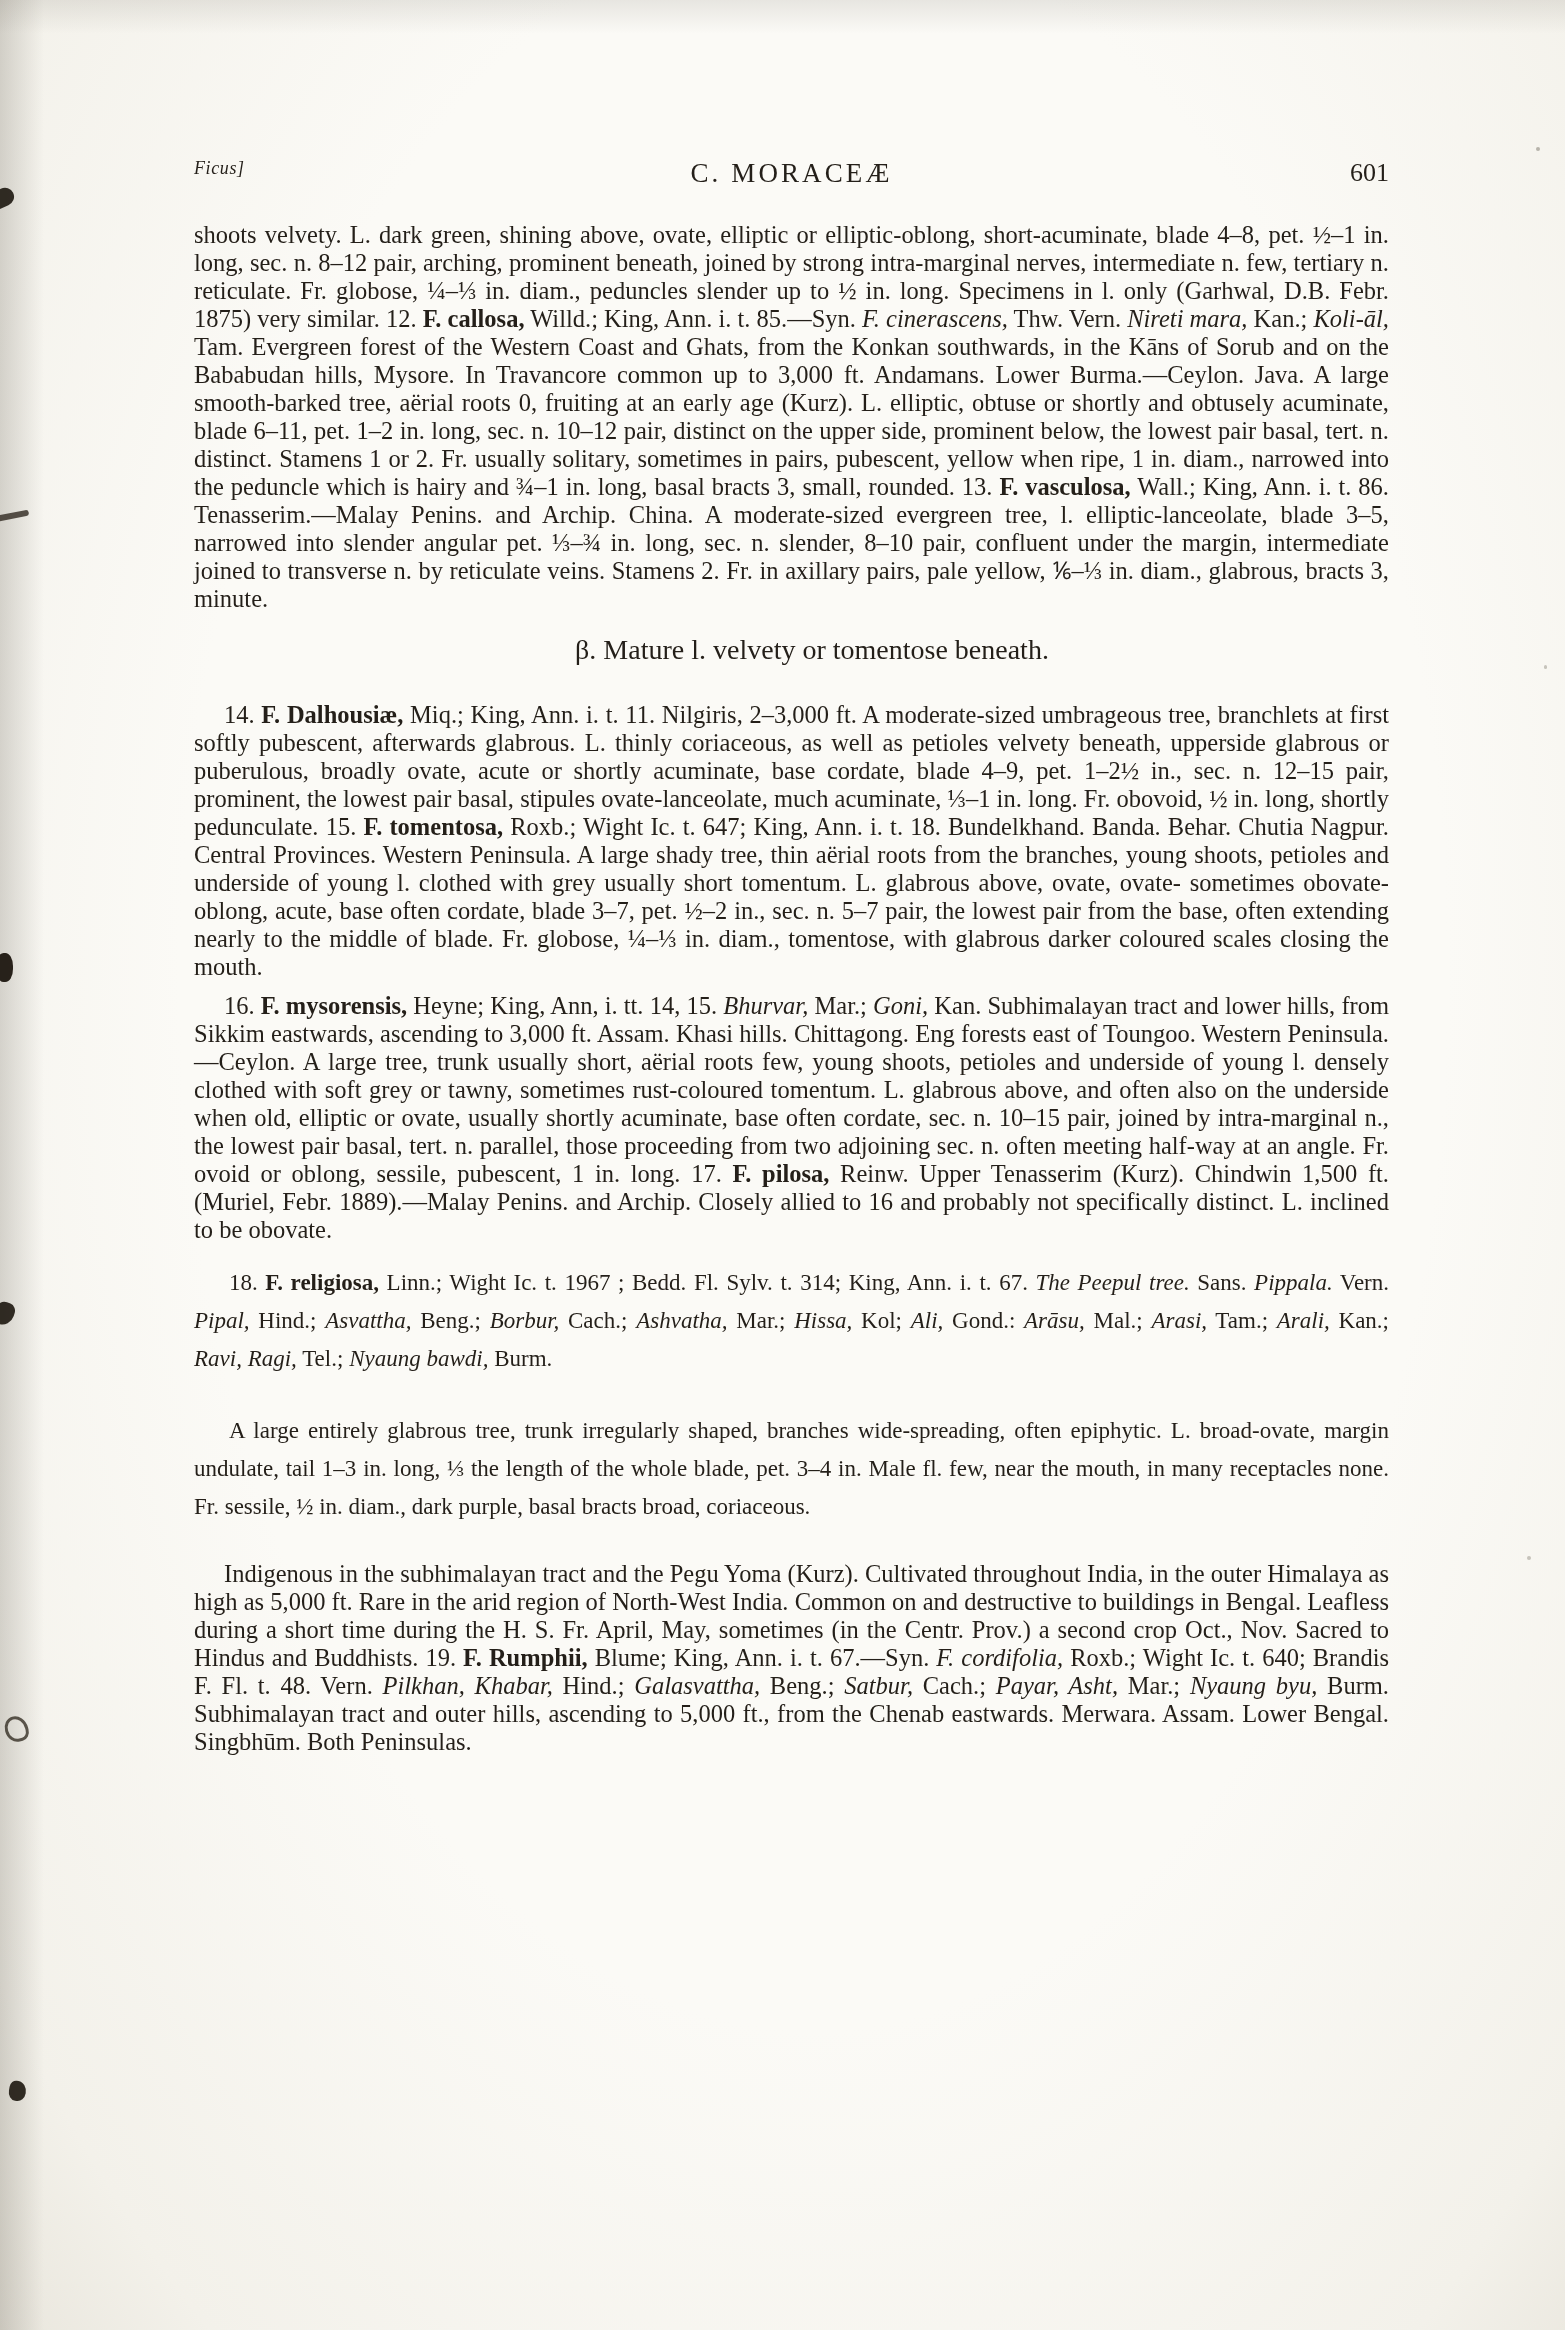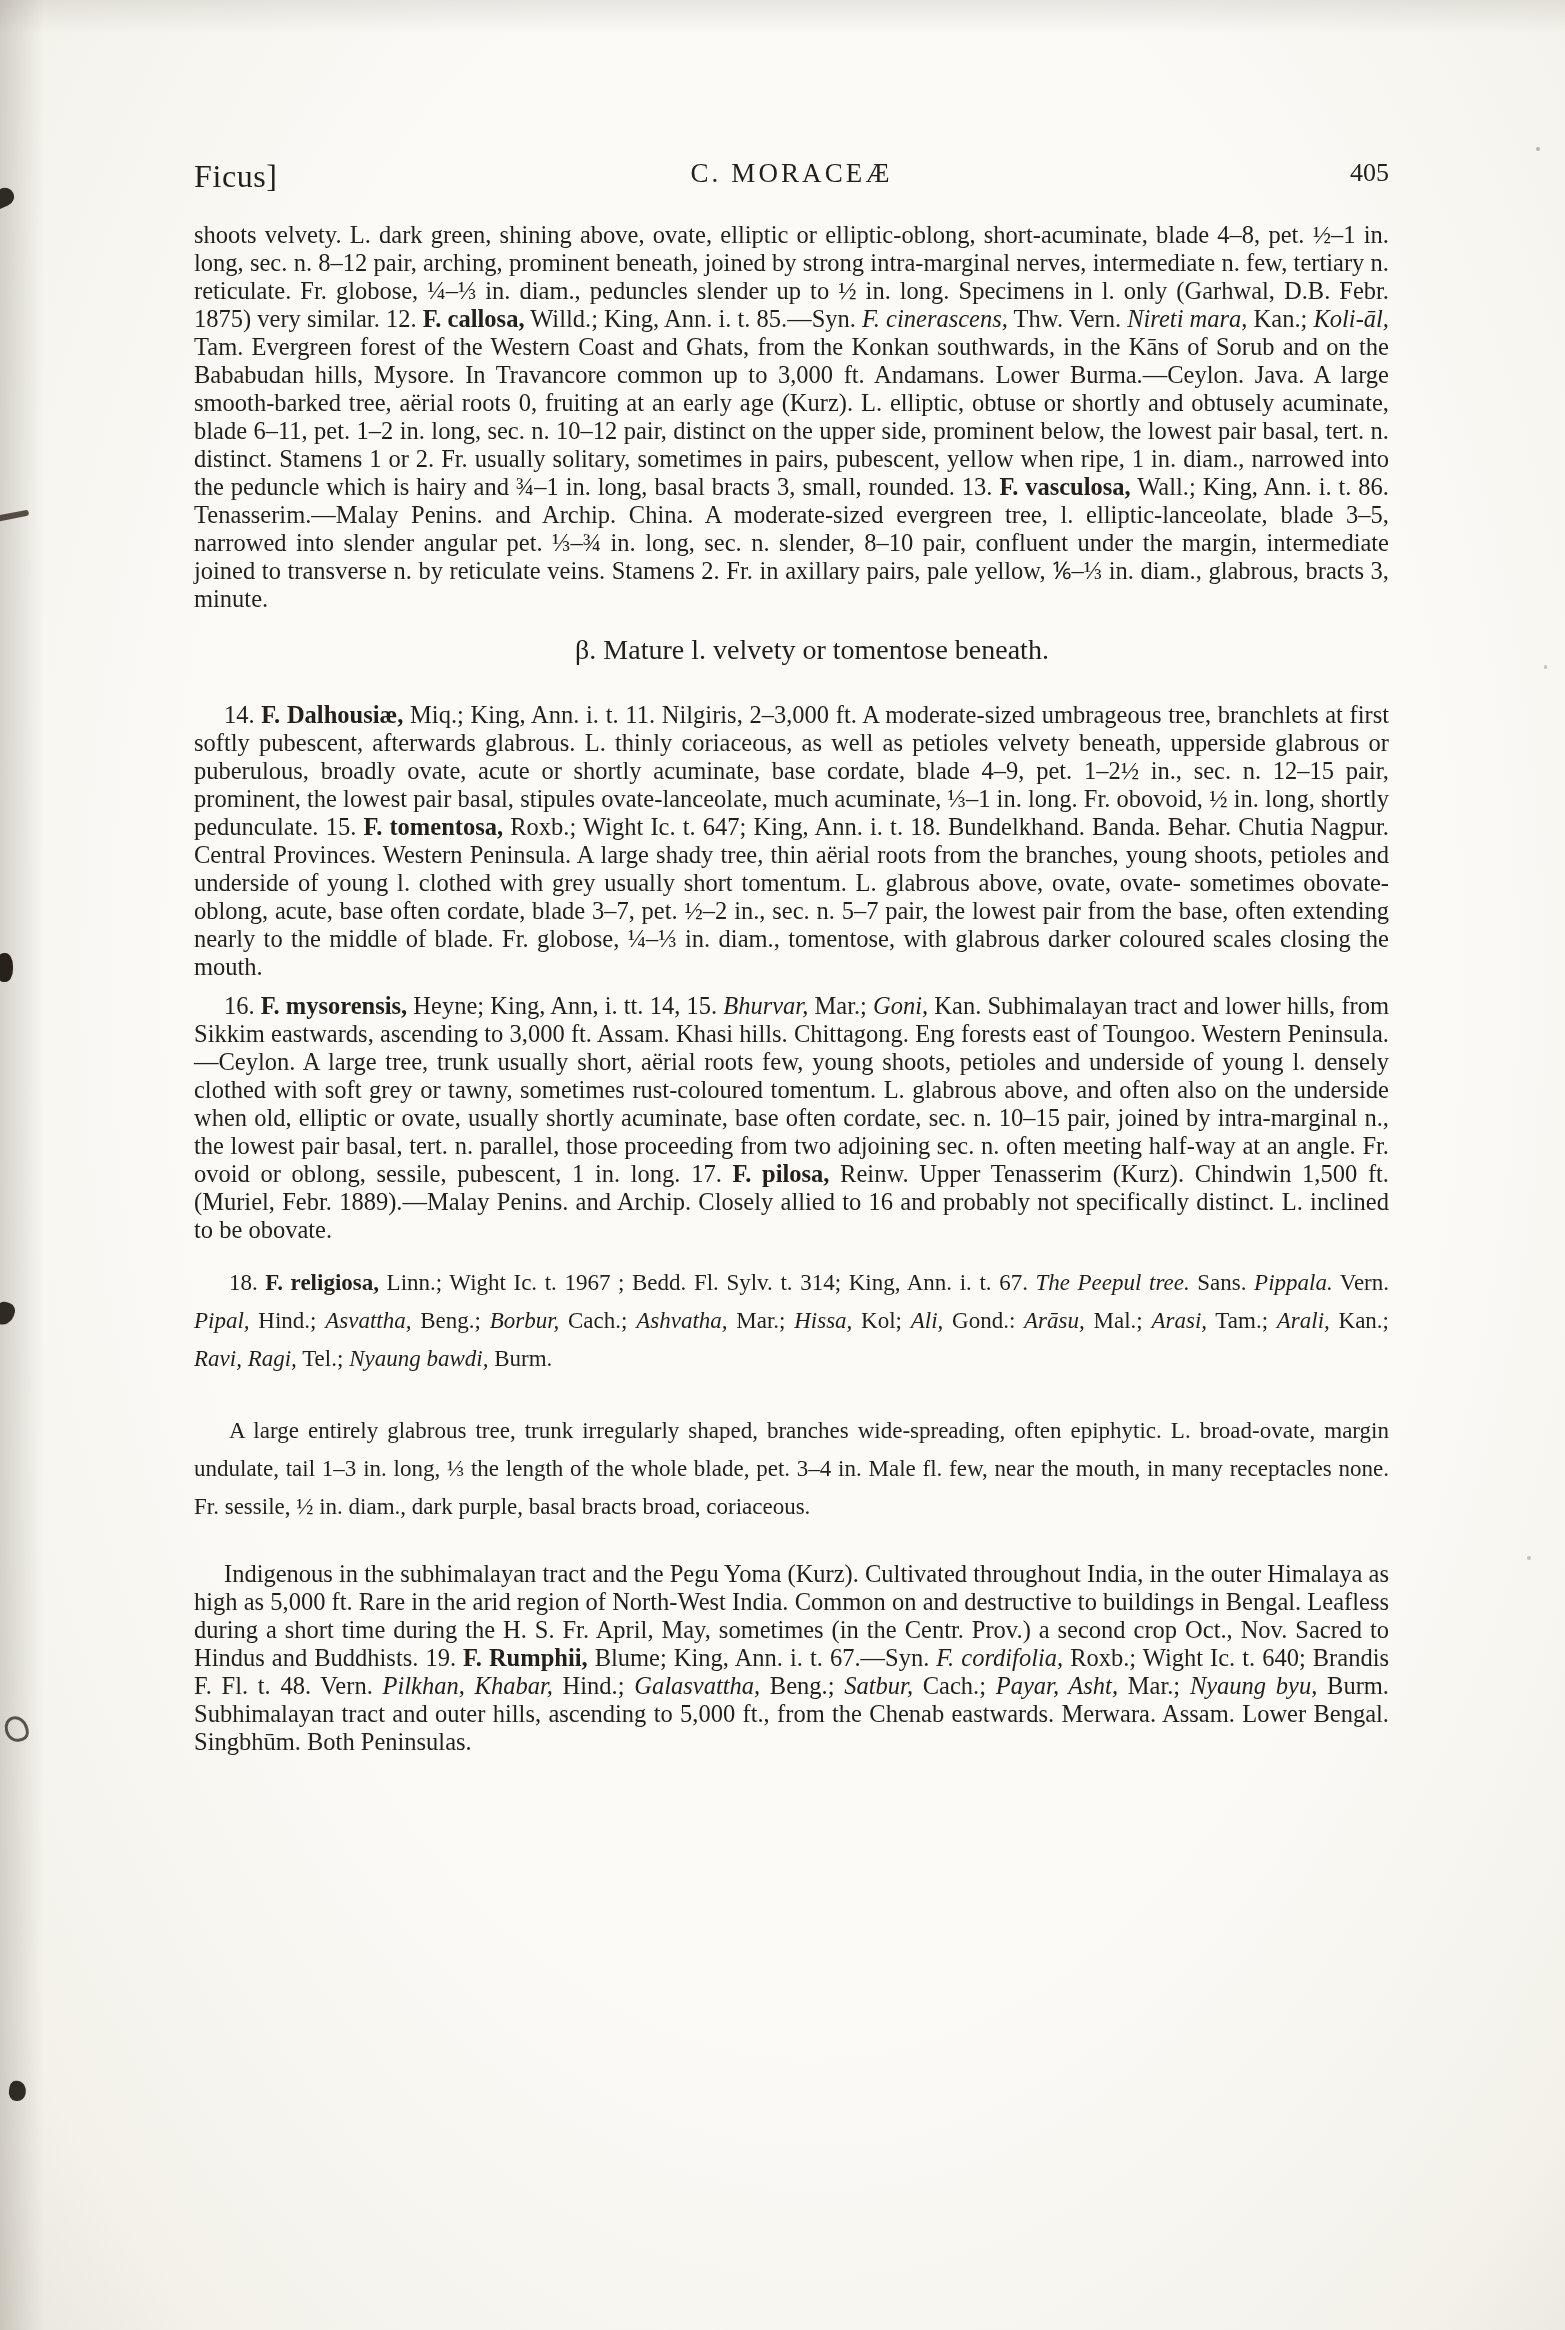--- a/index.html
+++ b/index.html
@@ -35,21 +35,21 @@
   .a6 { left: 8.8px; top: 2081px; width: 17px; height: 20px; border-radius: 40% 60% 50% 50%; transform: rotate(10deg); opacity: .9; }
   .speck { position: absolute; background: #6a6457; border-radius: 50%; }
   .s1 { right: 25px; top: 147px;  width: 4.4px; height: 4.4px; opacity: .45; }
   .s2 { right: 17.6px; top: 665px; width: 3.8px; height: 3.8px; opacity: .35; }
   .s3 { right: 34px; top: 1556px; width: 3.8px; height: 3.8px; opacity: .35; }
 
   
   .running-head {
     position: absolute; left: 194px; top: 158px; width: 1195px; height: 38px;
   }
-  .head-left  { position: absolute; left: 0;  top: 0; font-size: 32px; letter-spacing: 0.6px; }
+  .head-left  { position: absolute; left: 0;  top: 0; font-style: italic; font-size: 18px; letter-spacing: 0.6px; }
   .head-center{ position: absolute; left: 0; right: 0; top: 0; text-align: center; font-size: 27px; letter-spacing: 3.1px; }
   .head-right { position: absolute; right: 0; top: 0; font-size: 26px; }
 
   
   .text-column {
     position: absolute; left: 194px; top: 221px; width: 1195px;
     text-align: justify;
     text-rendering: optimizeLegibility;
   }
   p { margin: 0; }
@@ -78,21 +78,21 @@
 <div class="artifact a4"></div>
 <div class="artifact a5"></div>
 <div class="artifact a6"></div>
 <div class="speck s1"></div>
 <div class="speck s2"></div>
 <div class="speck s3"></div>
 
 <header class="running-head">
   <span class="head-left">Ficus]</span>
   <span class="head-center">C. MORACEÆ</span>
-  <span class="head-right">405</span>
+  <span class="head-right">601</span>
 </header>
 
 <main class="text-column">
   <p class="small para-flush"><span>shoots velvety. L. dark green, shining above, ovate, elliptic or elliptic-oblong, short-acuminate, blade 4–8, pet. ½–1 in. long, sec. n. 8–12 pair, arching, prominent beneath, joined by strong intra-marginal nerves, intermediate n. few, tertiary n. reticulate. Fr. globose, ¼–⅓ in. diam., peduncles slender up to ½ in. long. Specimens in l. only (Garhwal, D.B. Febr. 1875) very similar. 12. </span><span class="bd">F. callosa,</span><span> Willd.; King, Ann. i. t. 85.—Syn. </span><span class="it">F. cinerascens,</span><span> Thw. Vern. </span><span class="it">Nireti mara,</span><span> Kan.; </span><span class="it">Koli-āl,</span><span> Tam. Evergreen forest of the Western Coast and Ghats, from the Konkan southwards, in the Kāns of Sorub and on the Bababudan hills, Mysore. In Travancore common up to 3,000 ft. Andamans. Lower Burma.—Ceylon. Java. A large smooth-barked tree, aërial roots 0, fruiting at an early age (Kurz). L. elliptic, obtuse or shortly and obtusely acuminate, blade 6–11, pet. 1–2 in. long, sec. n. 10–12 pair, distinct on the upper side, prominent below, the lowest pair basal, tert. n. distinct. Stamens 1 or 2. Fr. usually solitary, sometimes in pairs, pubescent, yellow when ripe, 1 in. diam., narrowed into the peduncle which is hairy and ¾–1 in. long, basal bracts 3, small, rounded. 13. </span><span class="bd">F. vasculosa,</span><span> Wall.; King, Ann. i. t. 86. Tenasserim.—Malay Penins. and Archip. China. A moderate-sized evergreen tree, l. elliptic-lanceolate, blade 3–5, narrowed into slender angular pet. ⅓–¾ in. long, sec. n. slender, 8–10 pair, confluent under the margin, intermediate joined to transverse n. by reticulate veins. Stamens 2. Fr. in axillary pairs, pale yellow, ⅙–⅓ in. diam., glabrous, bracts 3, minute.</span></p>
   <p class="subheading mt-lg"><span>β.</span><span> Mature l. velvety or tomentose beneath.</span></p>
   <p class="small para-indent mt-md"><span>14. </span><span class="bd">F. Dalhousiæ,</span><span> Miq.; King, Ann. i. t. 11. Nilgiris, 2–3,000 ft. A moderate-sized umbrageous tree, branchlets at first softly pubescent, afterwards glabrous. L. thinly coriaceous, as well as petioles velvety beneath, upperside glabrous or puberulous, broadly ovate, acute or shortly acuminate, base cordate, blade 4–9, pet. 1–2½ in., sec. n. 12–15 pair, prominent, the lowest pair basal, stipules ovate-lanceolate, much acuminate, ⅓–1 in. long. Fr. obovoid, ½ in. long, shortly pedunculate. 15. </span><span class="bd">F. tomentosa,</span><span> Roxb.; Wight Ic. t. 647; King, Ann. i. t. 18. Bundelkhand. Banda. Behar. Chutia Nagpur. Central Provinces. Western Peninsula. A large shady tree, thin aërial roots from the branches, young shoots, petioles and underside of young l. clothed with grey usually short tomentum. L. glabrous above, ovate, ovate- sometimes obovate-oblong, acute, base often cordate, blade 3–7, pet. ½–2 in., sec. n. 5–7 pair, the lowest pair from the base, often extending nearly to the middle of blade. Fr. globose, ¼–⅓ in. diam., tomentose, with glabrous darker coloured scales closing the mouth.</span></p>
   <p class="small para-indent mt-sm"><span>16. </span><span class="bd">F. mysorensis,</span><span> Heyne; King, Ann, i. tt. 14, 15. </span><span class="it">Bhurvar,</span><span> Mar.; </span><span class="it">Goni,</span><span> Kan. Subhimalayan tract and lower hills, from Sikkim eastwards, ascending to 3,000 ft. Assam. Khasi hills. Chittagong. Eng forests east of Toungoo. Western Peninsula.—Ceylon. A large tree, trunk usually short, aërial roots few, young shoots, petioles and underside of young l. densely clothed with soft grey or tawny, sometimes rust-coloured tomentum. L. glabrous above, and often also on the underside when old, elliptic or ovate, usually shortly acuminate, base often cordate, sec. n. 10–15 pair, joined by intra-marginal n., the lowest pair basal, tert. n. parallel, those proceeding from two adjoining sec. n. often meeting half-way at an angle. Fr. ovoid or oblong, sessile, pubescent, 1 in. long. 17. </span><span class="bd">F. pilosa,</span><span> Reinw. Upper Tenasserim (Kurz). Chindwin 1,500 ft. (Muriel, Febr. 1889).—Malay Penins. and Archip. Closely allied to 16 and probably not specifically distinct. L. inclined to be obovate.</span></p>
   <p class="large para-indent-lg mt-lg"><span>18. </span><span class="bd">F. religiosa,</span><span> Linn.; Wight Ic. t. 1967 ; Bedd. Fl. Sylv. t. 314; King, Ann. i. t. 67. </span><span class="it">The Peepul tree.</span><span> Sans. </span><span class="it">Pippala.</span><span> Vern. </span><span class="it">Pipal,</span><span> Hind.; </span><span class="it">Asvattha,</span><span> Beng.; </span><span class="it">Borbur,</span><span> Cach.; </span><span class="it">Ashvatha,</span><span> Mar.; </span><span class="it">Hissa,</span><span> Kol; </span><span class="it">Ali,</span><span> Gond.: </span><span class="it">Arāsu,</span><span> Mal.; </span><span class="it">Arasi,</span><span> Tam.; </span><span class="it">Arali,</span><span> Kan.; </span><span class="it">Ravi, Ragi,</span><span> Tel.; </span><span class="it">Nyaung bawdi,</span><span> Burm.</span></p>
   <p class="large para-indent-lg mt-md"><span>A large entirely glabrous tree, trunk irregularly shaped, branches wide-spreading, often epiphytic. L. broad-ovate, margin undulate, tail 1–3 in. long, ⅓ the length of the whole blade, pet. 3–4 in. Male fl. few, near the mouth, in many receptacles none. Fr. sessile, ½ in. diam., dark purple, basal bracts broad, coriaceous.</span></p>
   <p class="small para-indent mt-md"><span>Indigenous in the subhimalayan tract and the Pegu Yoma (Kurz). Cultivated throughout India, in the outer Himalaya as high as 5,000 ft. Rare in the arid region of North-West India. Common on and destructive to buildings in Bengal. Leafless during a short time during the H. S. Fr. April, May, sometimes (in the Centr. Prov.) a second crop Oct., Nov. Sacred to Hindus and Buddhists. 19. </span><span class="bd">F. Rumphii,</span><span> Blume; King, Ann. i. t. 67.—Syn. </span><span class="it">F. cordifolia,</span><span> Roxb.; Wight Ic. t. 640; Brandis F. Fl. t. 48. Vern. </span><span class="it">Pilkhan, Khabar,</span><span> Hind.; </span><span class="it">Galasvattha,</span><span> Beng.; </span><span class="it">Satbur,</span><span> Cach.; </span><span class="it">Payar, Asht,</span><span> Mar.; </span><span class="it">Nyaung byu,</span><span> Burm. Subhimalayan tract and outer hills, ascending to 5,000 ft., from the Chenab eastwards. Merwara. Assam. Lower Bengal. Singbhūm. Both Peninsulas.</span></p>

